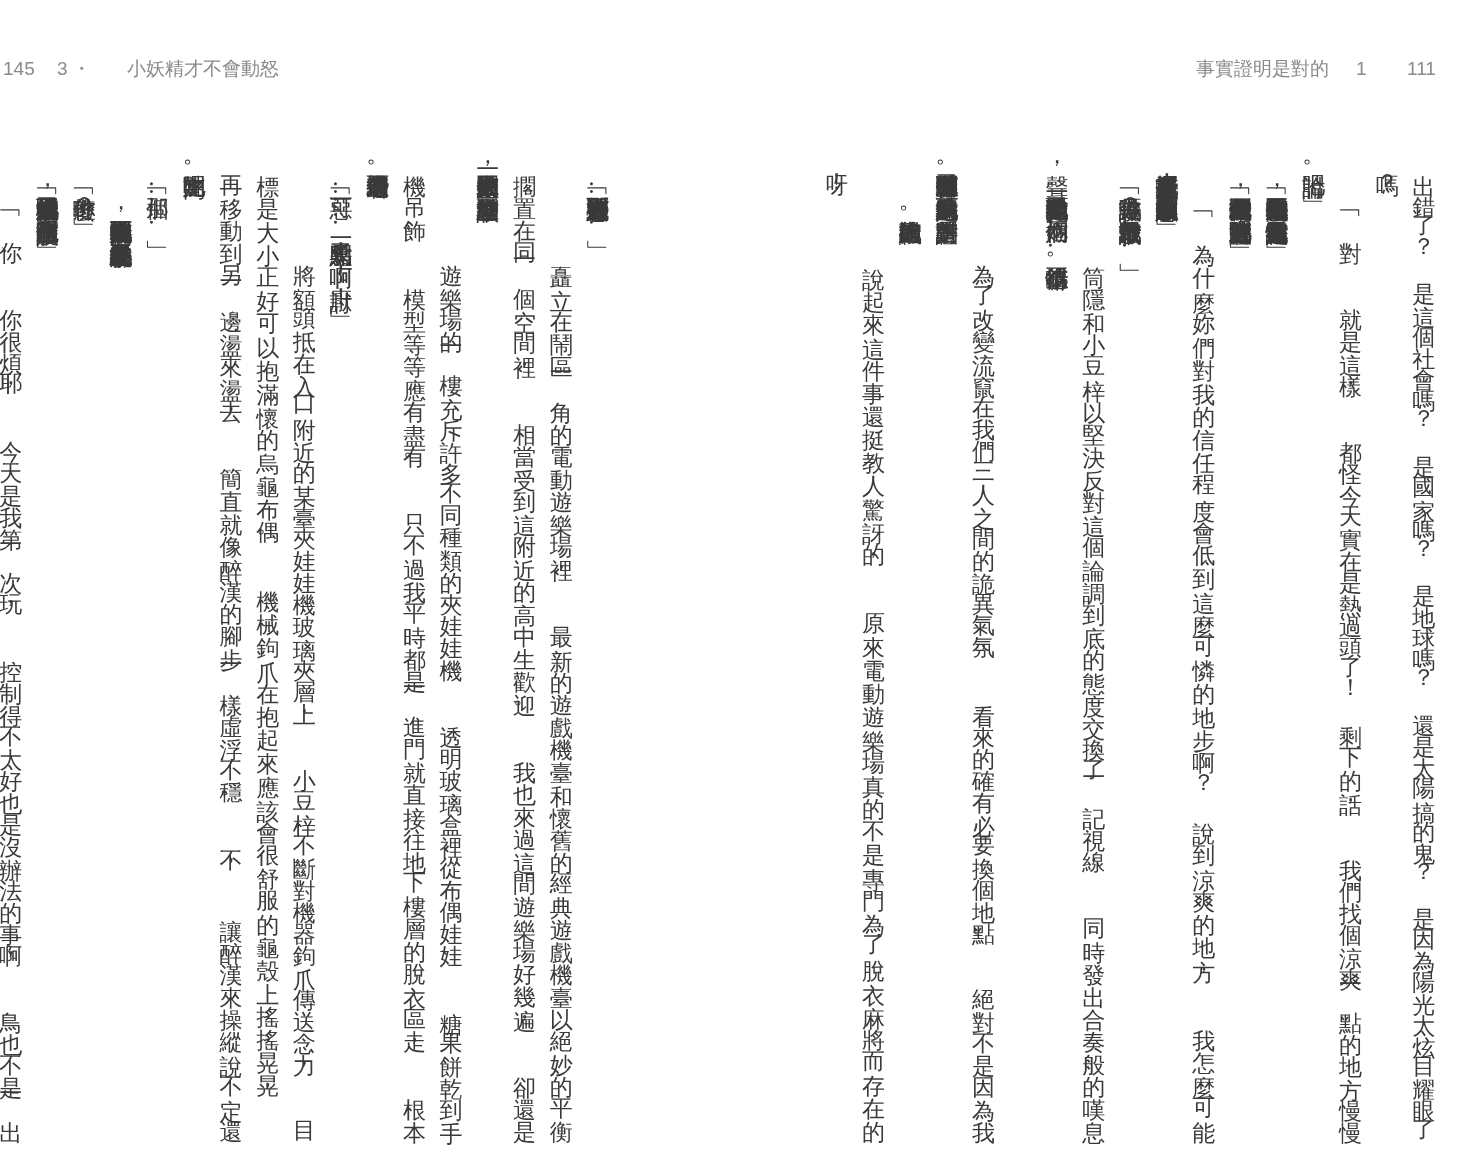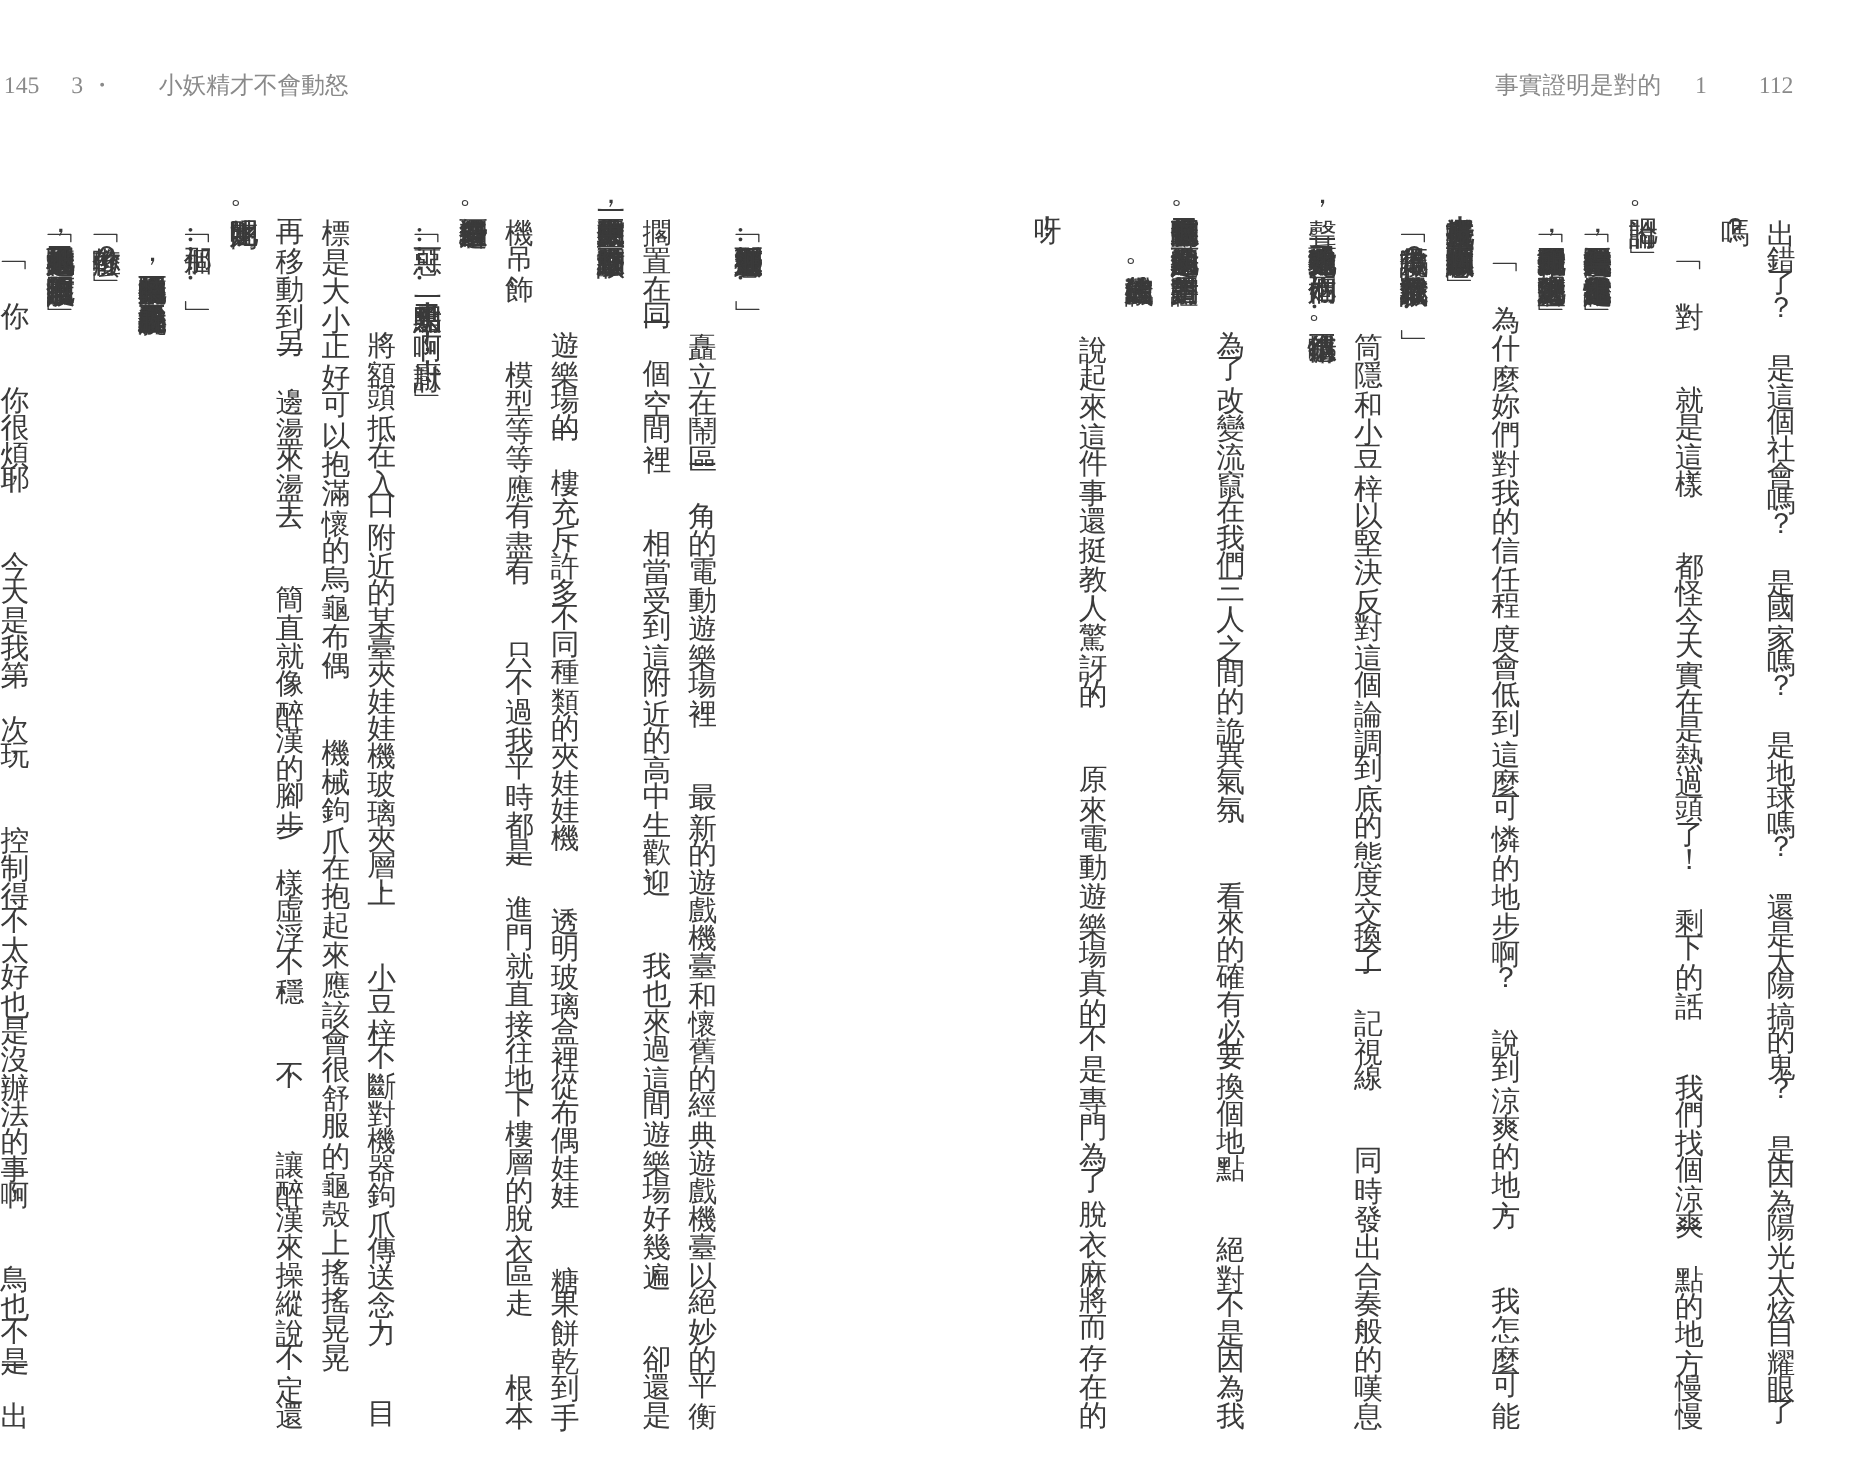--- a/index.html
+++ b/index.html
@@ -17,21 +17,21 @@
       position: absolute;
       top: 0;
       height: 1176px;
     }
     .page-left { left: 0; width: 740px; }
     .page-right { left: 740px; width: 741px; }
 
     .hdr {
       position: absolute;
       top: 57px;
-      font-family: Liberation Serif, serif;
+      font-family: Liberation Sans, sans-serif;
       font-size: 19px;
       line-height: 24px;
       color: #8a8a8a;
       white-space: nowrap;
       font-weight: normal;
       letter-spacing: 0;
     }
 
     .text-block {
       position: absolute;
@@ -58,21 +58,21 @@
       text-justify: inter-character;
     }
     .line.blank {}
   </style>
 </head>
 <body>
 
 <div class="page page-right">
   <span class="hdr" style="left:456px;">事實證明是對的</span>
   <span class="hdr" style="left:616px;">1</span>
-  <span class="hdr" style="left:667px;">112</span>
+  <span class="hdr" style="left:667px;">111</span>
 </div>
 
 <div class="text-block" style="left:818.45px;">
   <div class="line full">出錯了？是這個社會嗎？是國家嗎？是地球嗎？還是太陽搞的鬼？是因為陽光太炫目耀眼了</div>
   <div class="line">嗎？</div>
   <div class="line full">　「對，就是這樣，都怪今天實在是熱過頭了！剩下的話，我們找個涼爽一點的地方慢慢</div>
   <div class="line">討論吧。」</div>
   <div class="line">　「你要是敢再把我帶去婦產科醫院，這次我一定會讓你後悔活在這個世界上。」</div>
   <div class="line">　「但要是你敢帶我到幼稚園或托兒所，就等著到法庭上對簿公堂吧。」</div>
   <div class="line full">　「為什麼妳們對我的信任程度會低到這麼可憐的地步啊？說到涼爽的地方，我怎麼可能</div>

